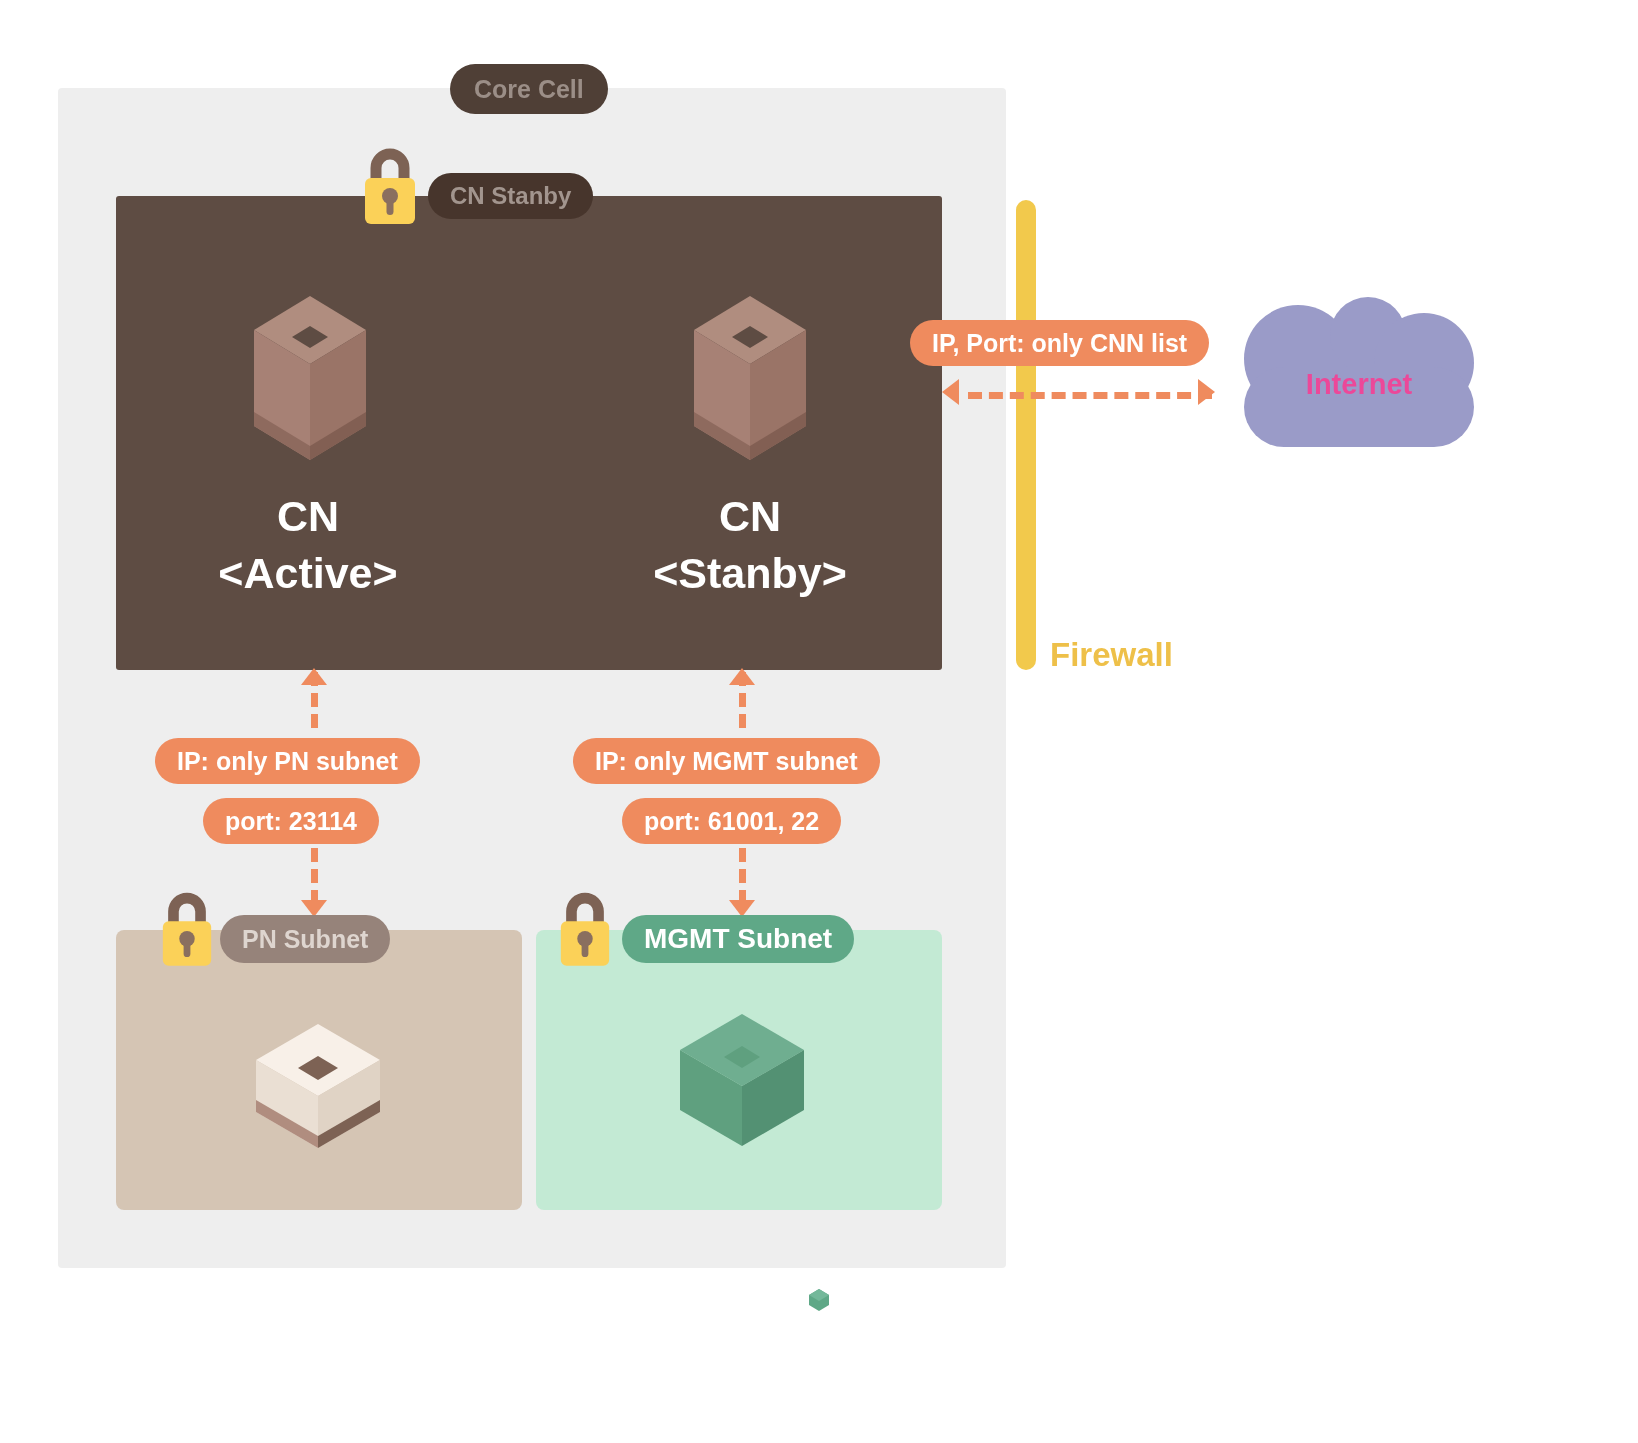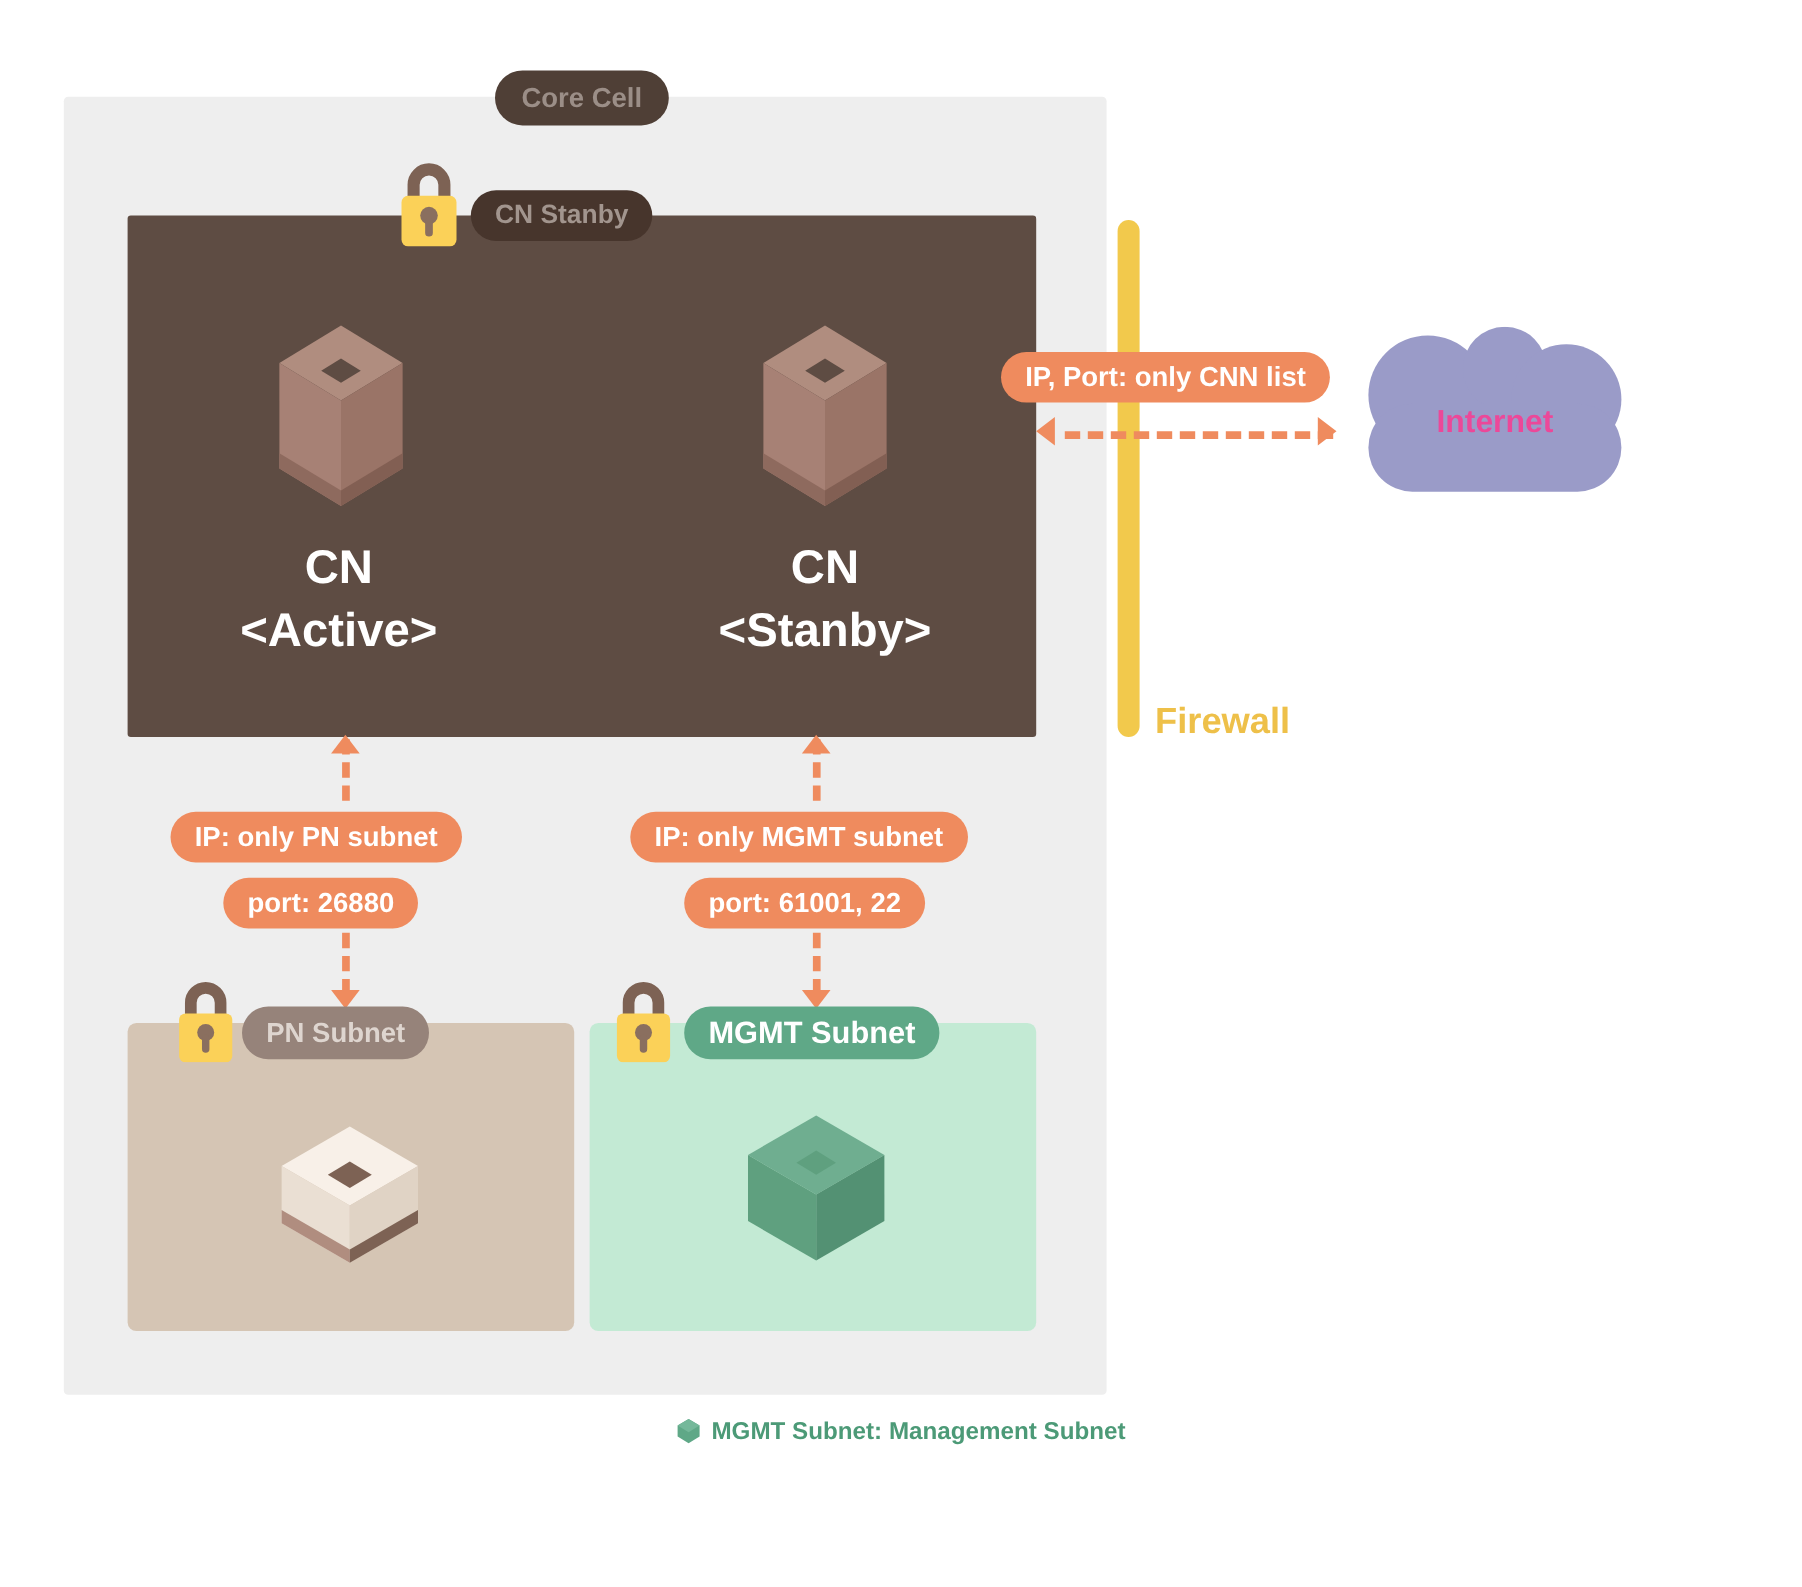--- a/index.html
+++ b/index.html
@@ -309,21 +309,21 @@
 <div class="arrowhead-left" style="left:942px; top:379px;"></div>
 <div class="arrowhead-right" style="left:1198px; top:379px;"></div>
 
 <div class="badge-pill rule-badge" id="rule-cnn">IP, Port: only CNN list</div>
 
 <div class="dash-v" style="left:311px; top:672px; height:56px;"></div>
 <div class="arrowhead-up" style="left:301px; top:668px;"></div>
 
 <div class="badge-pill rule-badge" id="rule-pn-ip">IP: only PN subnet</div>
 
-<div class="badge-pill rule-badge" id="rule-pn-port">port:  26880</div>
+<div class="badge-pill rule-badge" id="rule-pn-port">port:  23114</div>
 
 <div class="dash-v" style="left:311px; top:848px; height:56px;"></div>
 <div class="arrowhead-down" style="left:301px; top:900px;"></div>
 
 <div class="dash-v" style="left:739px; top:672px; height:56px;"></div>
 <div class="arrowhead-up" style="left:729px; top:668px;"></div>
 
 <div class="badge-pill rule-badge" id="rule-mgmt-ip">IP: only MGMT subnet</div>
 
 <div class="badge-pill rule-badge" id="rule-mgmt-port">port:  61001, 22</div>
@@ -367,14 +367,13 @@
   <polygon points="8,44 70,80 70,140 8,104" fill="#5fa07f"></polygon>
   <polygon points="132,44 70,80 70,140 132,104" fill="#539173"></polygon>
   <polygon points="70,40 88,51 70,62 52,51" fill="#5fa07f"></polygon>
 </svg>
 
 <div id="legend">
   <svg width="22" height="24" viewBox="0 0 22 24">
     <polygon points="11,1 21,7 21,17 11,23 1,17 1,7" fill="#5fa887"></polygon>
     <polygon points="11,1 21,7 11,13 1,7" fill="#74b89a"></polygon>
   </svg>
-  <span id="legend-text">MGMT Subnet: Management Subnet</span>
 </div>
 
 </body></html>

